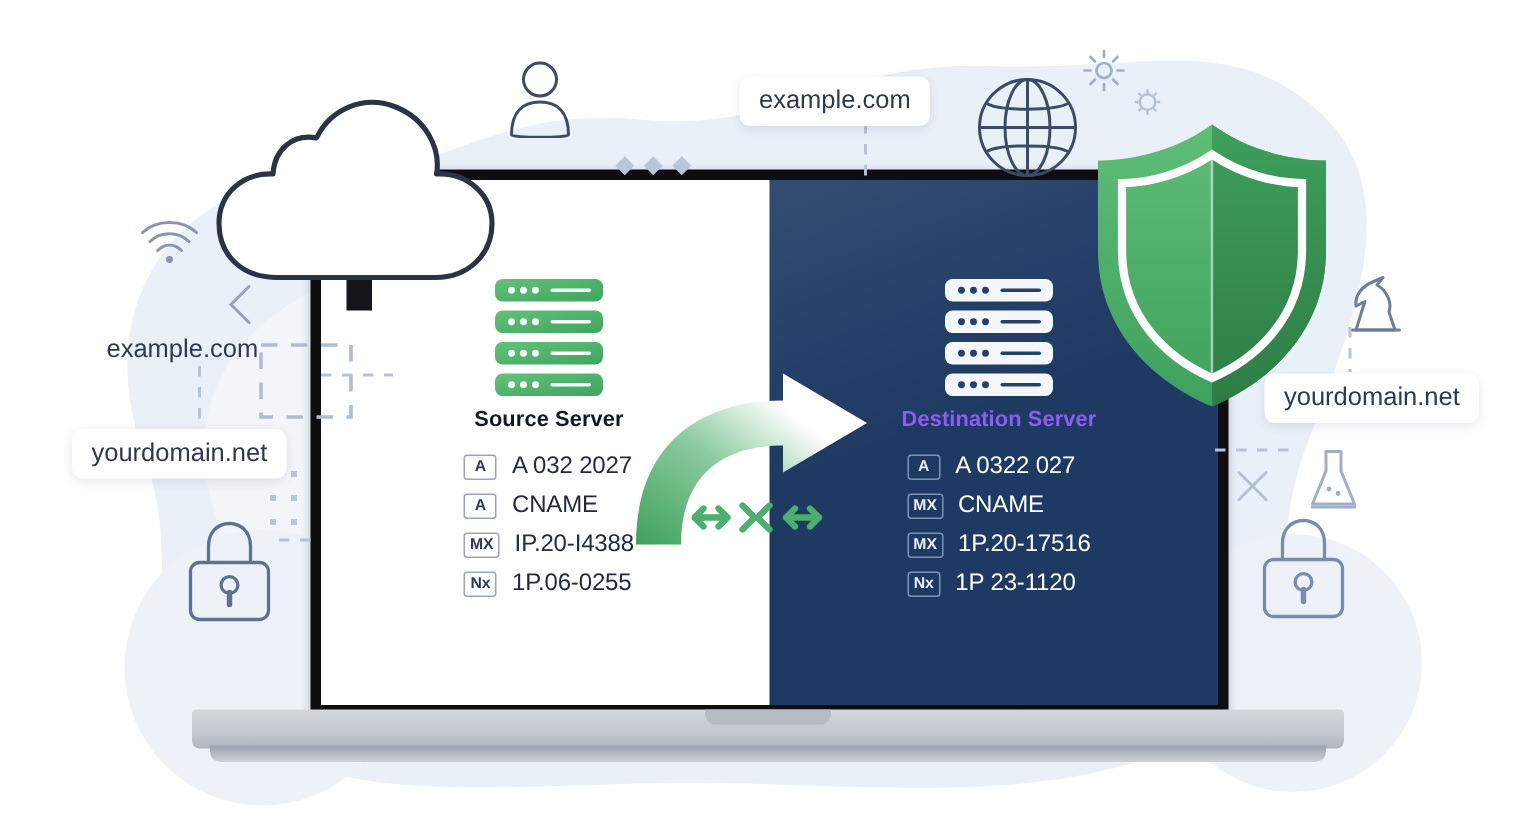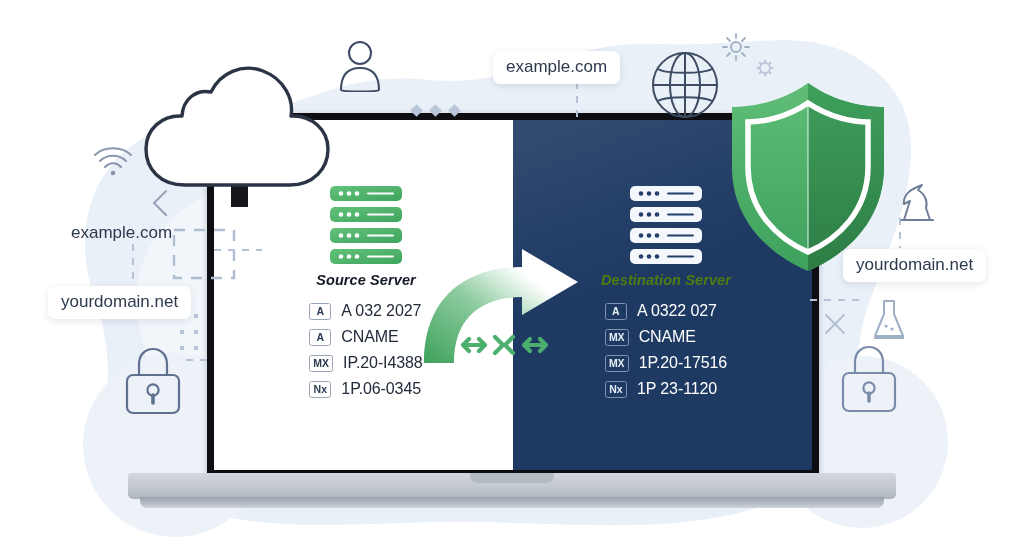--- a/index.html
+++ b/index.html
@@ -81,24 +81,23 @@
     text-align: center;
   }
   #source-col { left: 266px; top: 186px; }
   #dest-col   { left: 566px; top: 186px; }
 
   .server-title {
     font-size: 14.5px;
     font-weight: bold;
     letter-spacing: 0.1px;
     margin-top: 8px;
-    font-style: italic;
   }
   #source-title { color: #121a26; }
-  #dest-title   { color: #4d7c0f; }
+  #dest-title   { color: #8b5cf6; }
 
   .record-list {
     margin: 14px 0 0 0;
     padding: 0;
     list-style: none;
     display: inline-block;
     text-align: left;
   }
   .record-row {
     display: flex;
@@ -235,21 +234,21 @@
       <li class="record-row">
         <span class="record-badge badge-light">A</span>
         <span class="record-value value-light">CNAME</span>
       </li>
       <li class="record-row">
         <span class="record-badge badge-light">MX</span>
         <span class="record-value value-light">IP.20-I4388</span>
       </li>
       <li class="record-row">
         <span class="record-badge badge-light">Nx</span>
-        <span class="record-value value-light">1P.06-0345</span>
+        <span class="record-value value-light">1P.06-0255</span>
       </li>
     </ul>
   </div>
 
   <div id="dest-col" class="server-col">
     <svg width="72" height="78" viewBox="0 0 72 78" style="margin-left:auto;margin-right:auto;display:block;">
       <g fill="#f4f7fb">
         <rect x="0" y="0" width="72" height="15" rx="5"></rect>
         <rect x="0" y="21" width="72" height="15" rx="5"></rect>
         <rect x="0" y="42" width="72" height="15" rx="5"></rect>

